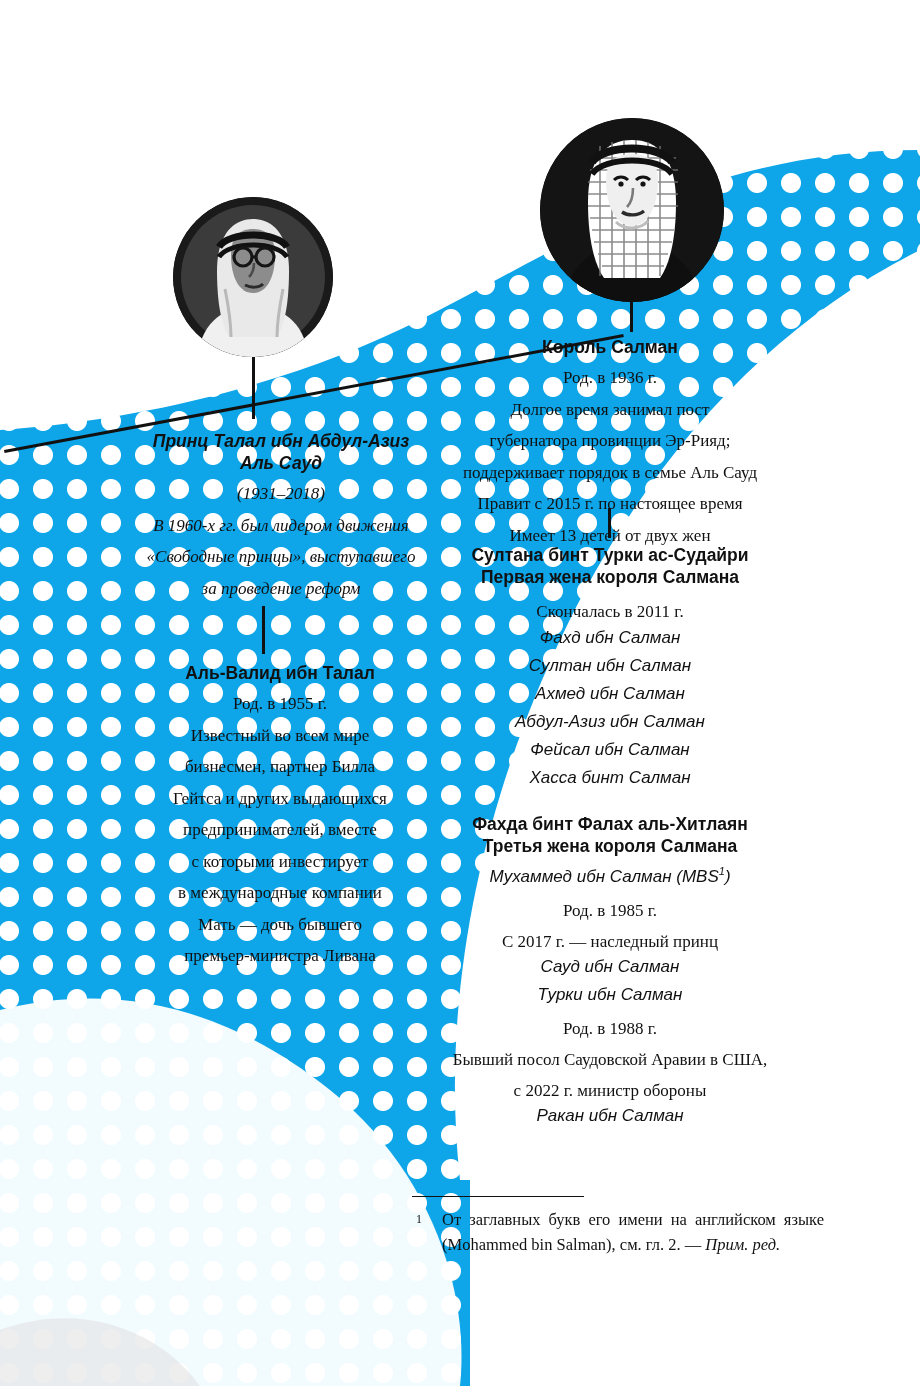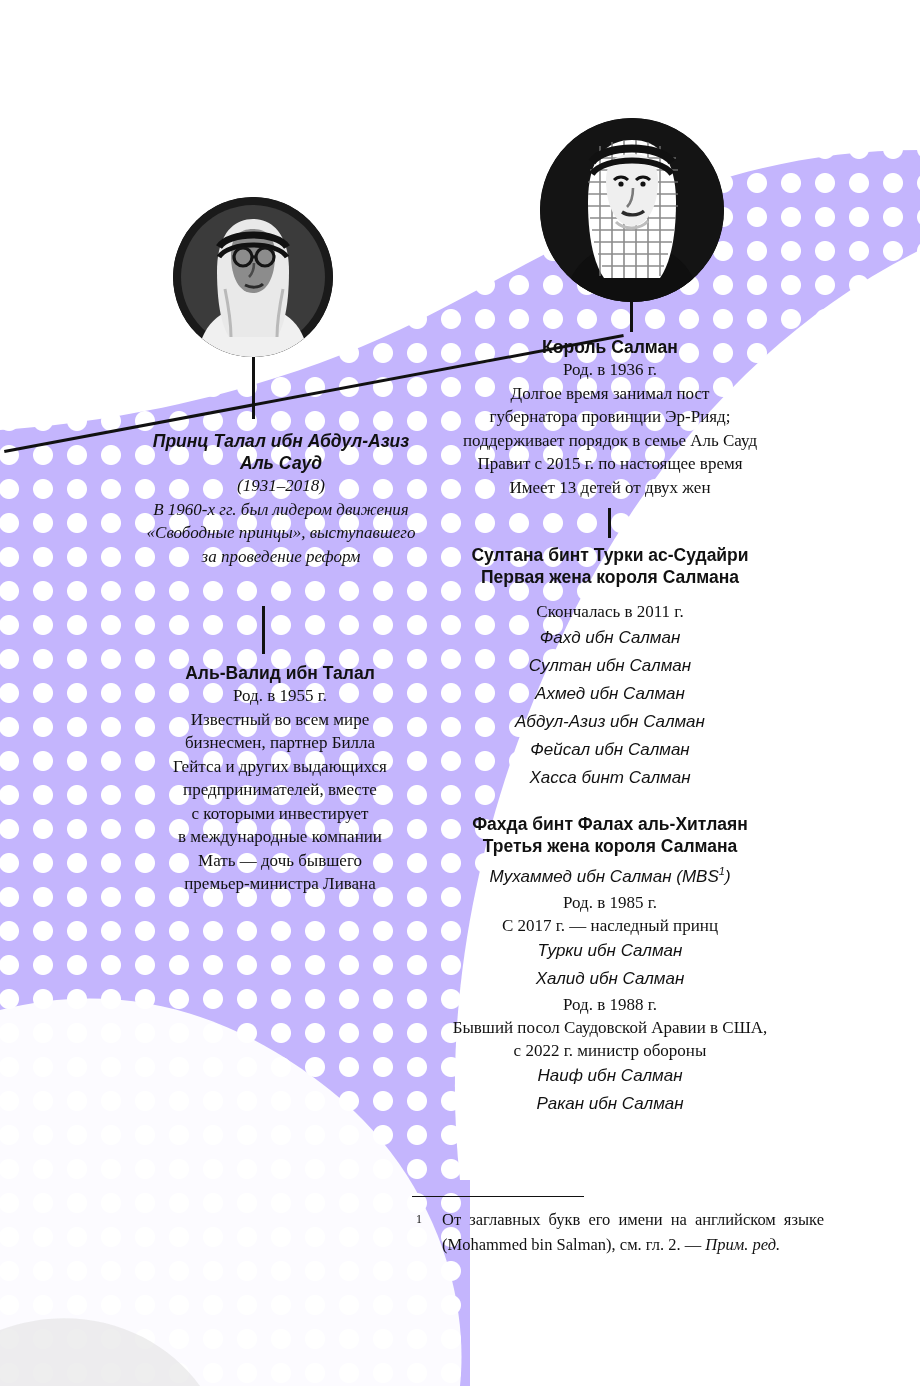--- a/index.html
+++ b/index.html
@@ -9,21 +9,21 @@
   }
   body {
     font-family: "Liberation Serif", serif;
     color: #111111;
   }
   #page {
     position: relative;
     width: 920px;
     height: 1386px;
     overflow: hidden;
-    background: #c4b5fd;
+    background: #0ea5e9;
   }
 
   
   .bg-layer {
     position: absolute;
     inset: 0;
     pointer-events: none;
   }
   .bg-dots {
     position: absolute;
@@ -70,20 +70,21 @@
     font-weight: bold;
     font-size: 17.5px;
     line-height: 22px;
     color: #111111;
   }
   .node .sub {
     font-family: "Liberation Serif", serif;
     font-size: 17px;
     line-height: 23.5px;
     color: #111111;
+    margin-top: 8px;
   }
   .node .child {
     font-family: Liberation Sans, sans-serif;
     font-style: italic;
     font-size: 17px;
     line-height: 28px;
     color: #111111;
   }
   .node .sub.tight { line-height: 23px; }
 
@@ -255,27 +256,26 @@
   <div class="node" id="node-fahda">
     <div class="name">Фахда бинт Фалах аль-Хитлаян</div>
     <div class="name">Третья жена короля Салмана</div>
 
     <div class="child">
       <span>Мухаммед ибн Салман (MBS</span><sup>1</sup><span>)</span>
     </div>
     <div class="sub tight">Род. в 1985 г.</div>
     <div class="sub tight">С 2017 г. — наследный принц</div>
 
+    <div class="child">Сауд ибн Салман</div>
     <div class="child">Турки ибн Салман</div>
-    <div class="child">Халид ибн Салман</div>
     <div class="sub tight">Род. в 1988 г.</div>
     <div class="sub tight">Бывший посол Саудовской Аравии в США,</div>
     <div class="sub tight">с 2022 г. министр обороны</div>
 
-    <div class="child">Наиф ибн Салман</div>
     <div class="child">Ракан ибн Салман</div>
   </div>
 
   <div class="node" id="node-talal">
     <div class="name">Принц Талал ибн Абдул-Азиз</div>
     <div class="name">Аль Сауд</div>
     <div class="sub">(1931–2018)</div>
     <div class="sub">В 1960-х гг. был лидером движения</div>
     <div class="sub">«Свободные принцы», выступавшего</div>
     <div class="sub">за проведение реформ</div>

